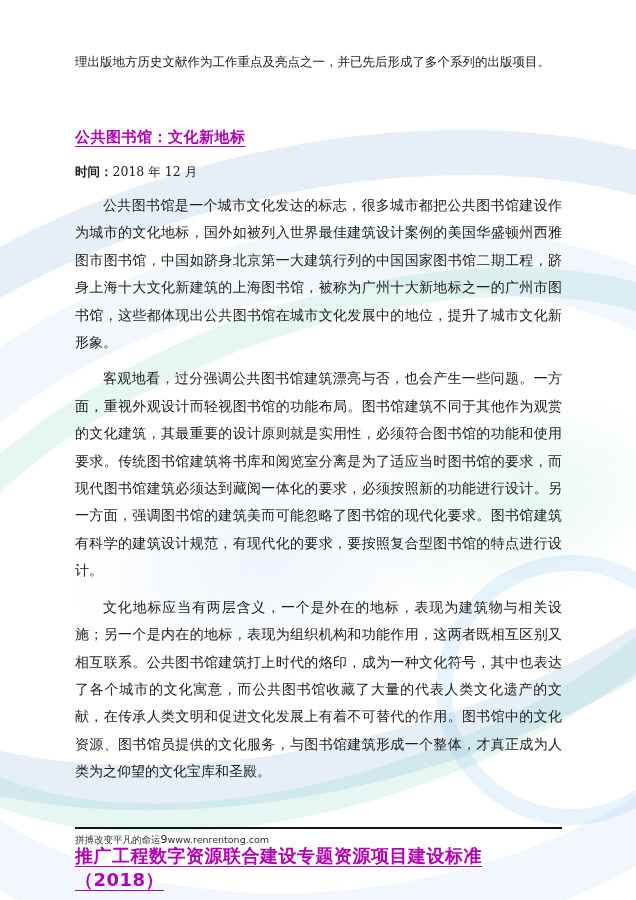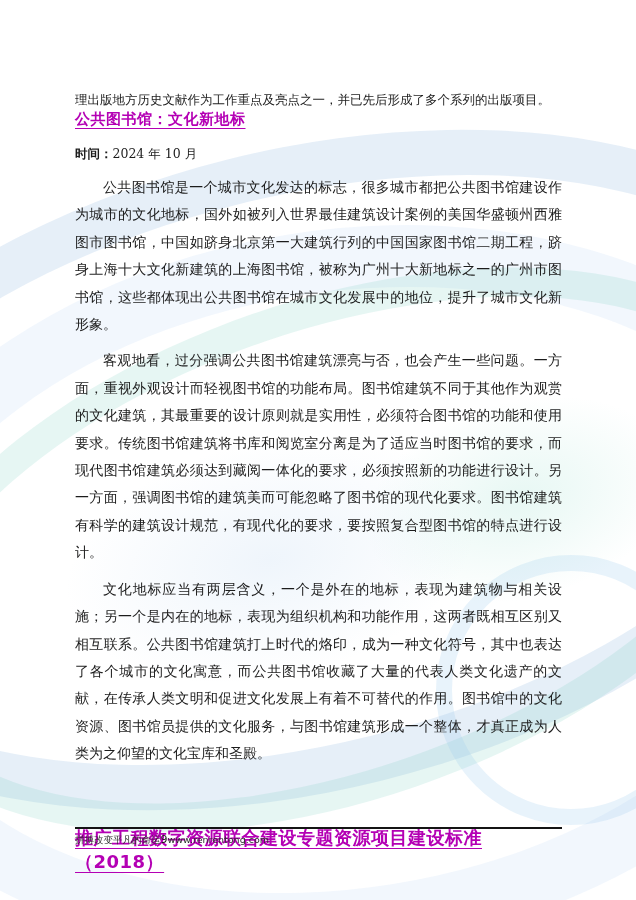--- a/index.html
+++ b/index.html
@@ -41,32 +41,33 @@
   }
   .blob-blue {
     position: absolute; width: 420px; height: 240px; left: 60px; top: 440px;
     background: radial-gradient(ellipse at center, rgba(140,185,230,0.14) 0%, rgba(140,185,230,0) 70%);
     transform: rotate(-12deg);
   }
 
   
   .content {
     position: relative; z-index: 1;
-    padding: 90px 74px 0 75px;
+    padding: 52px 74px 0 75px;
   }
   .cont-para {
     font-size: 12.5px; line-height: 20px; text-align: justify;
   }
   .article-title {
     font-family: "DejaVu Sans", "Liberation Sans", sans-serif;
     font-weight: bold;
     font-size: 15px;
     color: #b400b4;
     text-decoration: underline;
     text-underline-offset: 4px;
+    margin-top: 56px;
     letter-spacing: 0.5px;
     cursor: pointer;
   }
   .article-title.second { font-size: 18px; margin-top: 58px; }
   .meta {
     font-size: 12.5px; margin-top: 17px; line-height: 16px;
   }
   .meta .label {
     font-family: "DejaVu Sans", "Liberation Sans", sans-serif;
     font-weight: bold;
@@ -107,21 +108,21 @@
   <div class="blob-blue"></div>
 </div>
 
 <div class="content">
 
   <p class="cont-para">理出版地方历史文献作为工作重点及亮点之一，并已先后形成了多个系列的出版项目。</p>
 
   <h2 class="article-title">公共图书馆：文化新地标</h2>
 
   <p class="meta">
-    <span class="label">时间：</span><span>2024 年 10 月</span>
+    <span class="label">时间：</span><span>2018 年 12 月</span>
   </p>
 
 
   <p class="body-para first">公共图书馆是一个城市文化发达的标志，很多城市都把公共图书馆建设作为城市的文化地标，国外如被列入世界最佳建筑设计案例的美国华盛顿州西雅图市图书馆，中国如跻身北京第一大建筑行列的中国国家图书馆二期工程，跻身上海十大文化新建筑的上海图书馆，被称为广州十大新地标之一的广州市图书馆，这些都体现出公共图书馆在城市文化发展中的地位，提升了城市文化新形象。</p>
 
   <p class="body-para">客观地看，过分强调公共图书馆建筑漂亮与否，也会产生一些问题。一方面，重视外观设计而轻视图书馆的功能布局。图书馆建筑不同于其他作为观赏的文化建筑，其最重要的设计原则就是实用性，必须符合图书馆的功能和使用要求。传统图书馆建筑将书库和阅览室分离是为了适应当时图书馆的要求，而现代图书馆建筑必须达到藏阅一体化的要求，必须按照新的功能进行设计。另一方面，强调图书馆的建筑美而可能忽略了图书馆的现代化要求。图书馆建筑有科学的建筑设计规范，有现代化的要求，要按照复合型图书馆的特点进行设计。</p>
 
   <p class="body-para">文化地标应当有两层含义，一个是外在的地标，表现为建筑物与相关设施；另一个是内在的地标，表现为组织机构和功能作用，这两者既相互区别又相互联系。公共图书馆建筑打上时代的烙印，成为一种文化符号，其中也表达了各个城市的文化寓意，而公共图书馆收藏了大量的代表人类文化遗产的文献，在传承人类文明和促进文化发展上有着不可替代的作用。图书馆中的文化资源、图书馆员提供的文化服务，与图书馆建筑形成一个整体，才真正成为人类为之仰望的文化宝库和圣殿。</p>
 
   <h2 class="article-title second">推广工程数字资源联合建设专题资源项目建设标准（2018）</h2>

